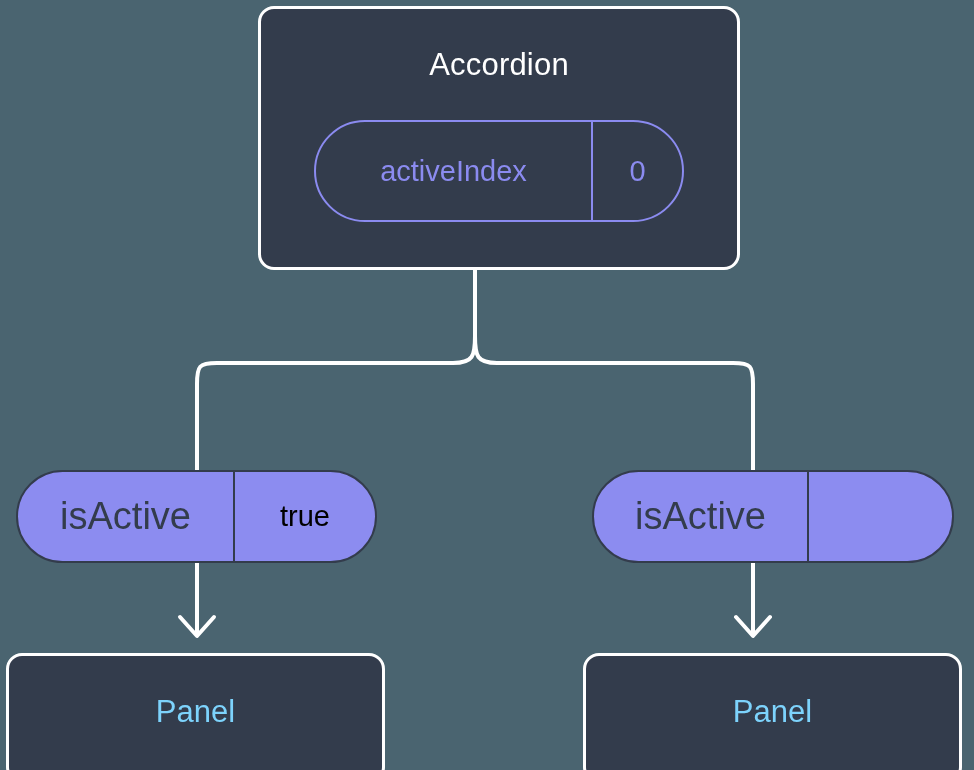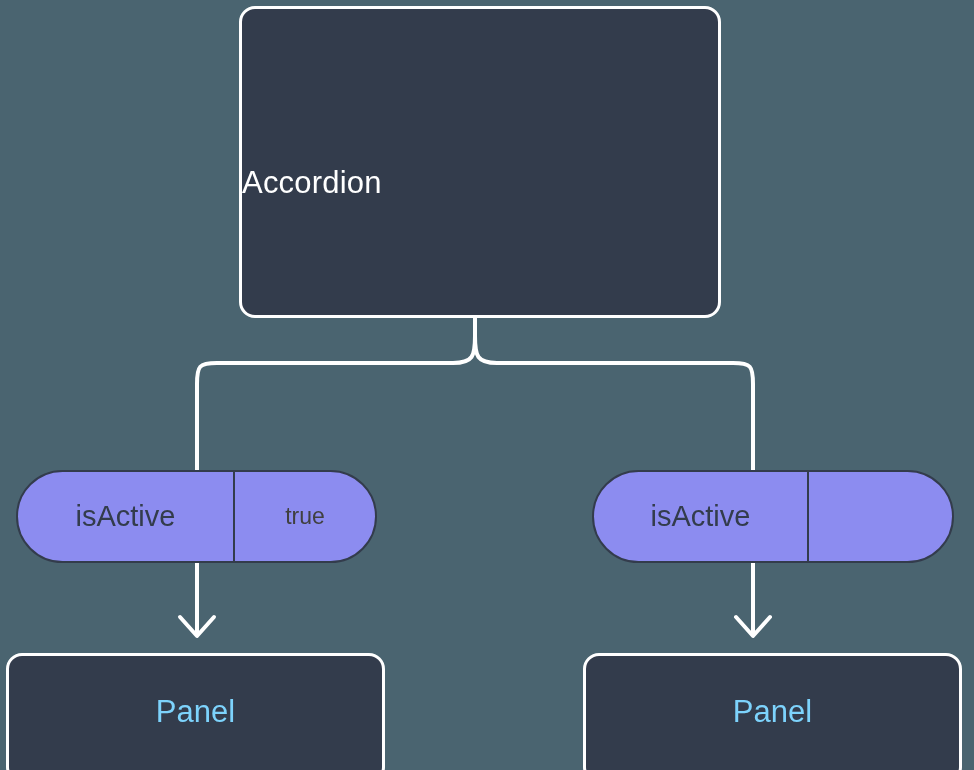--- a/index.html
+++ b/index.html
@@ -22,30 +22,30 @@
     left: 0;
     top: 0;
     width: 974px;
     height: 770px;
     pointer-events: none;
   }
 
   
   .root-box {
     position: absolute;
-    left: 239px;
+    left: 258px;
     top: 6px;
     width: 482px;
-    height: 312px;
+    height: 264px;
     box-sizing: border-box;
     background: #333c4c;
     border: 3px solid #ffffff;
     border-radius: 16px;
     display: flex;
-    flex-direction: row;
+    flex-direction: column;
     align-items: center;
   }
   .root-title {
     margin-top: 40px;
     color: #ffffff;
     font-size: 31px;
     letter-spacing: 0.2px;
     line-height: 1;
   }
 
@@ -88,30 +88,30 @@
     border: 2px solid #333c4c;
     border-radius: 47px;
     display: flex;
     align-items: stretch;
   }
   .pill-filled .pill-key {
     display: flex;
     align-items: center;
     justify-content: center;
     color: #333c4c;
-    font-size: 29px;
+    font-size: 38px;
     border-right: 2px solid #333c4c;
   }
   .pill-filled .pill-val {
     flex: 1 1 auto;
     display: flex;
     align-items: center;
     justify-content: center;
-    color: #404040;
-    font-size: 23px;
+    color: #000000;
+    font-size: 29px;
   }
 
   #pill-left  { left: 16px;  top: 470px; width: 361px; }
   #pill-left  .pill-key { flex: 0 0 215px; }
   #pill-right { left: 592px; top: 470px; width: 362px; }
   #pill-right .pill-key { flex: 0 0 213px; }
 
   
   .leaf-box {
     position: absolute;
@@ -155,20 +155,24 @@
     <path d="M 197 563 L 197 634" fill="none" stroke="#ffffff" stroke-width="4" stroke-linecap="round"></path>
     <path d="M 180 617 L 197 636 L 214 617" fill="none" stroke="#ffffff" stroke-width="4" stroke-linecap="round" stroke-linejoin="round"></path>
 
     <path d="M 753 563 L 753 634" fill="none" stroke="#ffffff" stroke-width="4" stroke-linecap="round"></path>
     <path d="M 736 617 L 753 636 L 770 617" fill="none" stroke="#ffffff" stroke-width="4" stroke-linecap="round" stroke-linejoin="round"></path>
   </svg>
 
   <div class="root-box">
     <div class="root-title">Accordion</div>
 
+    <div class="pill-outline">
+      <div class="pill-key">activeIndex</div>
+      <div class="pill-val">0</div>
+    </div>
   </div>
 
   <div class="pill-filled" id="pill-left">
     <div class="pill-key">isActive</div>
     <div class="pill-val">true</div>
   </div>
 
   <div class="pill-filled" id="pill-right">
     <div class="pill-key">isActive</div>
   </div>

